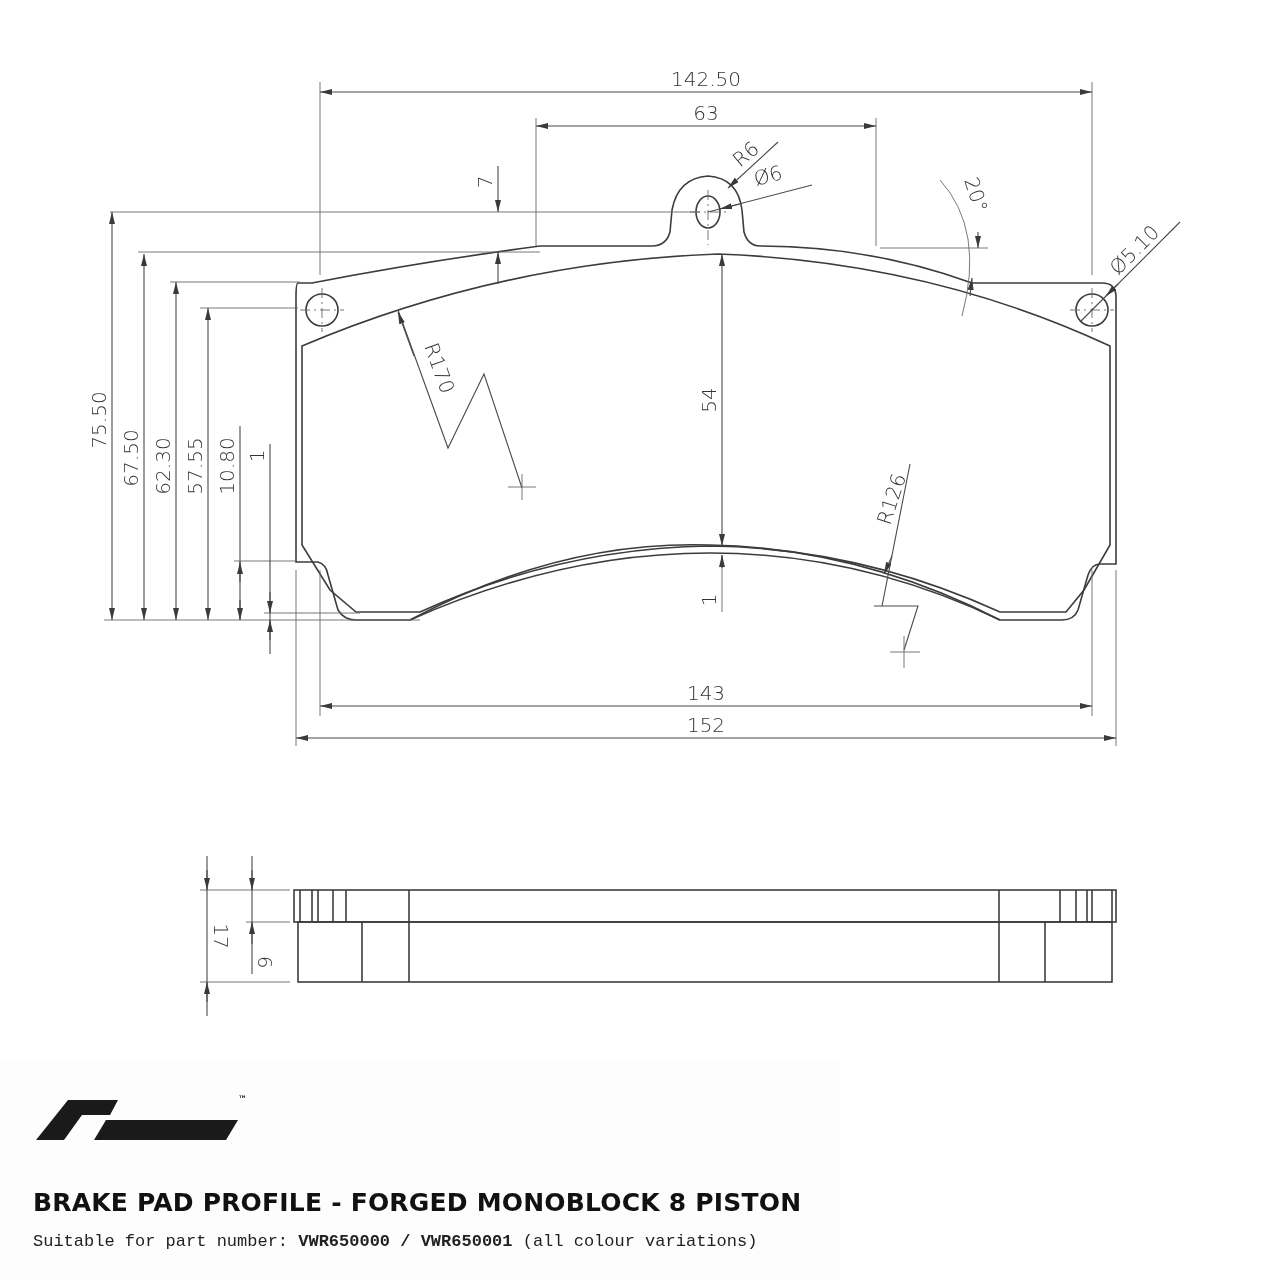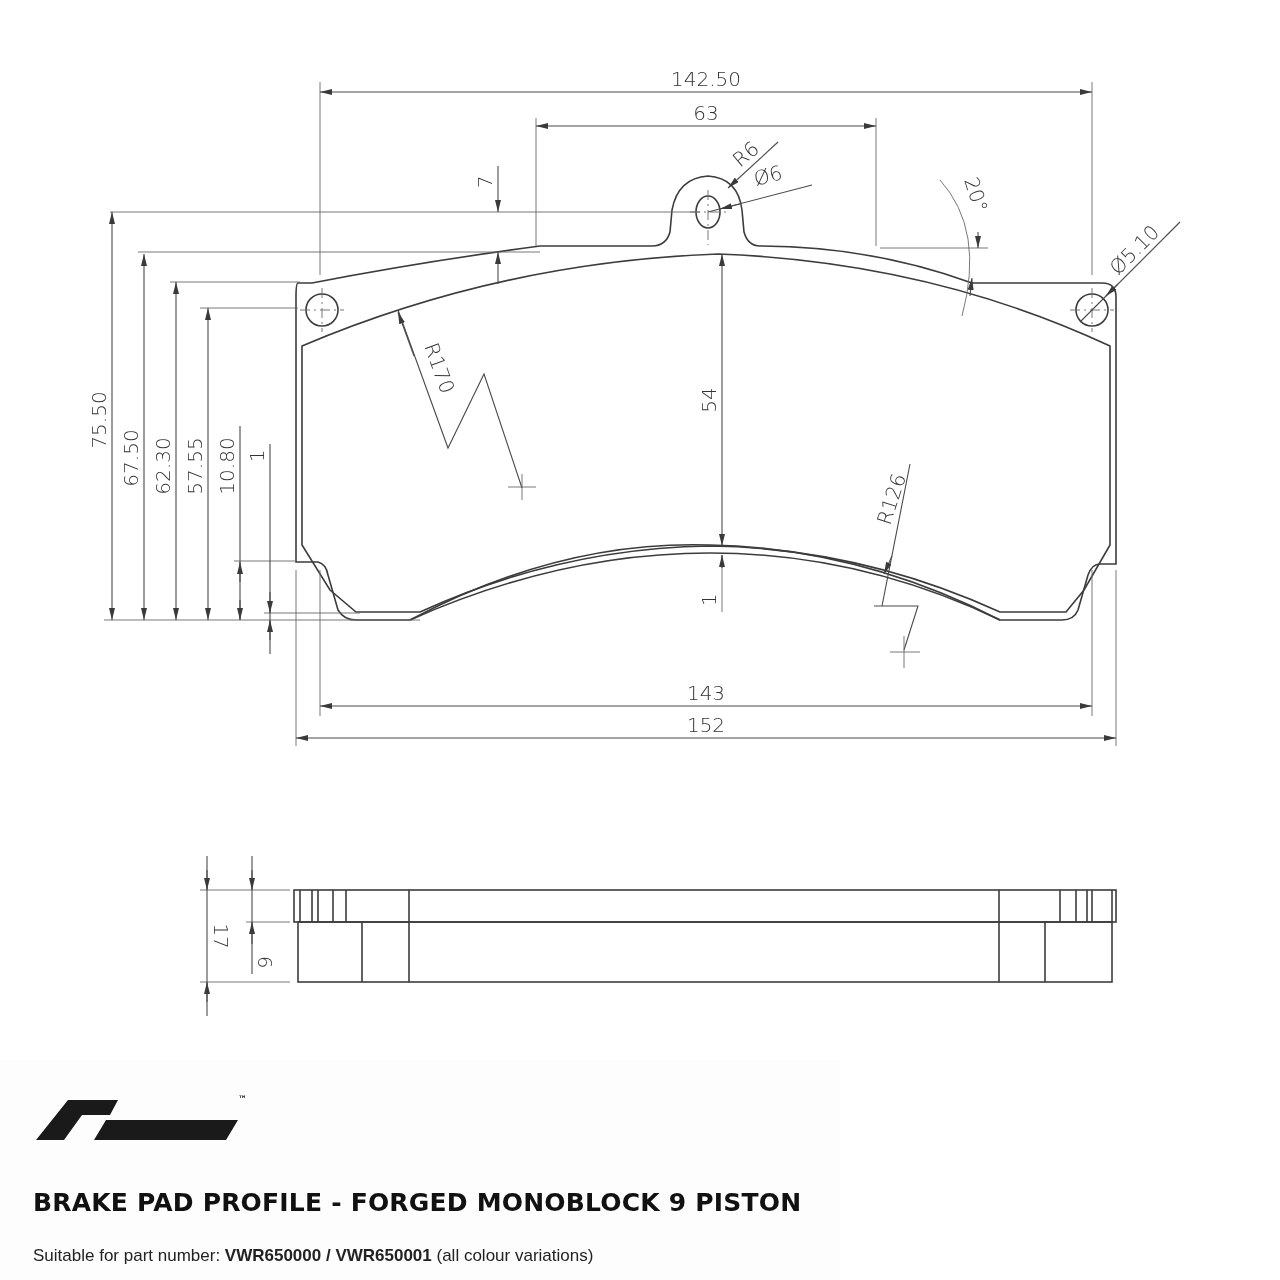--- a/index.html
+++ b/index.html
@@ -7,21 +7,21 @@
     #drawing { position: absolute; left: 0; top: 0; width: 1280px; height: 1040px; }
     .ln { stroke: #4a4a4a; stroke-width: 1.1; fill: none; }
     .thin { stroke: #6a6a6a; stroke-width: 0.9; fill: none; }
     .obj { stroke: #3c3c3c; stroke-width: 1.6; fill: none; }
     .dash { stroke: #6a6a6a; stroke-width: 0.9; fill: none; stroke-dasharray: 10 4 2 4; }
     .arrow { fill: #3a3a3a; stroke: none; }
     .dim { font-family: "DejaVu Sans", sans-serif; font-size: 20px; fill: #333333; font-weight: 300; }
     .footer-area { position: absolute; left: 0; top: 1060px; width: 840px; height: 220px; background: #fdfdfd; }
     .logo { position: absolute; left: 32px; top: 1090px; width: 230px; height: 52px; }
     .title { position: absolute; left: 33px; top: 1188px; font-family: "DejaVu Sans", sans-serif; font-weight: bold; font-size: 25px; color: #111111; letter-spacing: 0.2px; white-space: nowrap; }
-    .subtitle { position: absolute; left: 33px; top: 1232px; font-family: Liberation Sans, sans-serif; font-size: 17px; color: #222222; white-space: nowrap; margin-top: 14px; }
+    .subtitle { position: absolute; left: 33px; top: 1232px; font-family: Liberation Mono, monospace; font-size: 17px; color: #222222; white-space: nowrap; }
     .subtitle .pn { font-weight: bold; }
   </style>
 </head>
 <body>
 
 <svg id="drawing" viewBox="0 0 1280 1040" xmlns="http://www.w3.org/2000/svg">
   <defs>
     <marker id="ar" viewBox="0 0 12 6" refX="12" refY="3" markerWidth="12" markerHeight="6" orient="auto-start-reverse" markerUnits="userSpaceOnUse">
       <path d="M0,0 L12,3 L0,6 z" class="arrow"></path>
     </marker>
@@ -174,16 +174,16 @@
 </svg>
 
 <div class="footer-area"></div>
 
 <svg class="logo" viewBox="0 0 230 52" xmlns="http://www.w3.org/2000/svg">
   <polygon points="36,10 86,10 78,25 50,25 32,50 4,50" fill="#1a1a1a"></polygon>
   <polygon points="74,30 206,30 194,50 62,50" fill="#1a1a1a"></polygon>
   <text x="206" y="12" font-family="DejaVu Sans, sans-serif" font-size="9" font-weight="bold" fill="#222">™</text>
 </svg>
 
-<div class="title">BRAKE PAD PROFILE - FORGED MONOBLOCK 9 PISTON</div>
+<div class="title">BRAKE PAD PROFILE - FORGED MONOBLOCK 8 PISTON</div>
 <div class="subtitle">
   <span>Suitable for part number: </span><span class="pn">VWR650000 / VWR650001</span><span> (all colour variations)</span>
 </div>
 
 </body></html>

